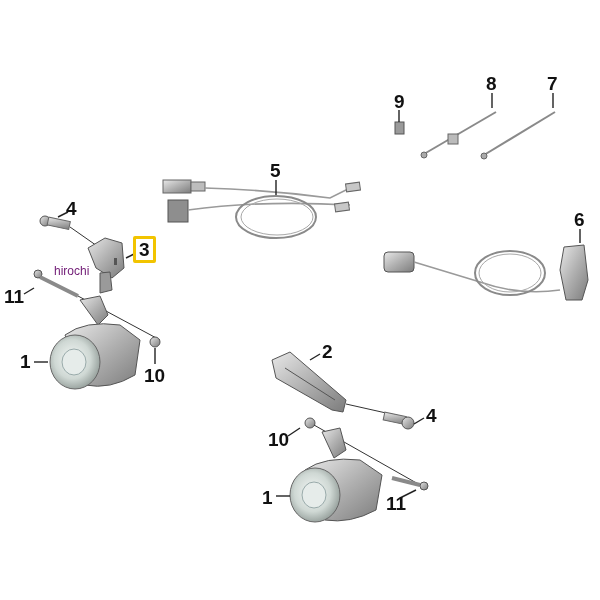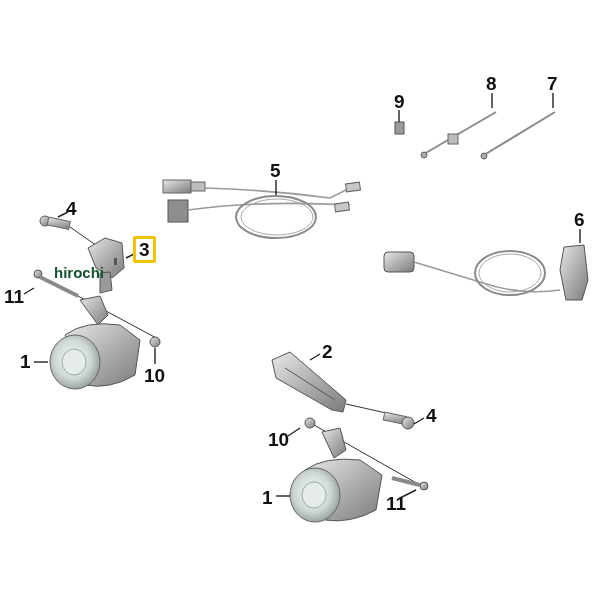--- a/index.html
+++ b/index.html
@@ -1,20 +1,20 @@
 <!DOCTYPE html>
 <html><head>
 <meta charset="utf-8">
 <style>
   html, body { margin: 0; padding: 0; background: #ffffff; }
   #stage { position: relative; width: 600px; height: 600px; background: #ffffff; overflow: hidden; font-family: "Liberation Sans", sans-serif; }
   svg.art { position: absolute; left: 0; top: 0; }
   .lbl { position: absolute; font-weight: bold; font-size: 19px; color: #111; line-height: 1; font-family: "Liberation Sans", sans-serif; }
   .hl { border: 3px solid #f2c400; border-radius: 2px; padding: 1px 3px; background: #fff; }
-  .wm { position: absolute; font-size: 15px; color: #14532d; font-family: "Liberation Sans", sans-serif; font-weight: bold; }
+  .wm { position: absolute; font-size: 12px; color: #701a75; font-family: "Liberation Sans", sans-serif; }
 </style>
 </head>
 <body>
 
 <div id="stage">
 
   <svg class="art" width="600" height="600" viewBox="0 0 600 600">
     <defs>
       <linearGradient id="metal" x1="0" y1="0" x2="1" y2="1">
         <stop offset="0" stop-color="#e8e8e8"></stop>

